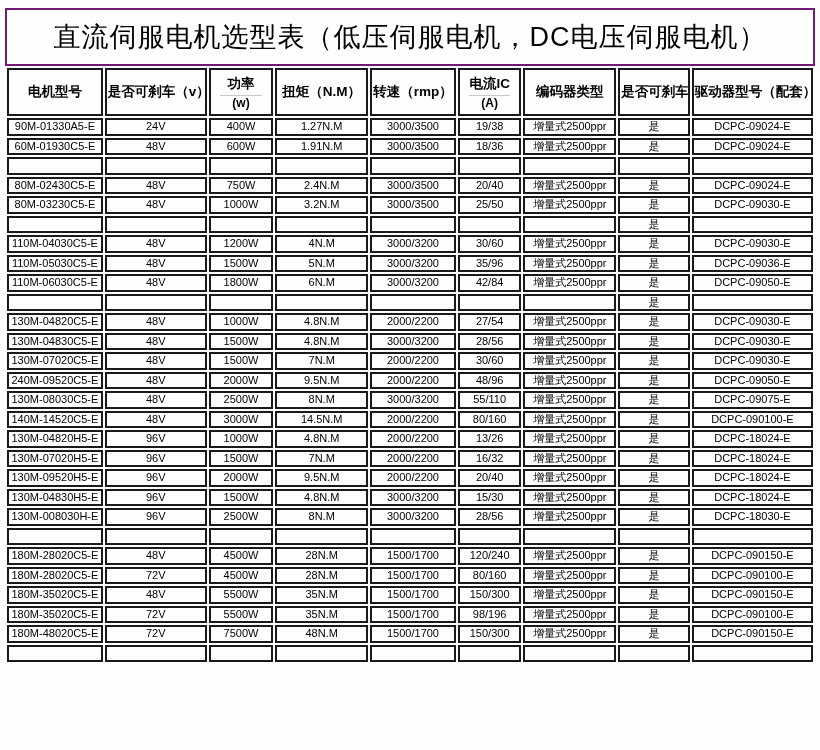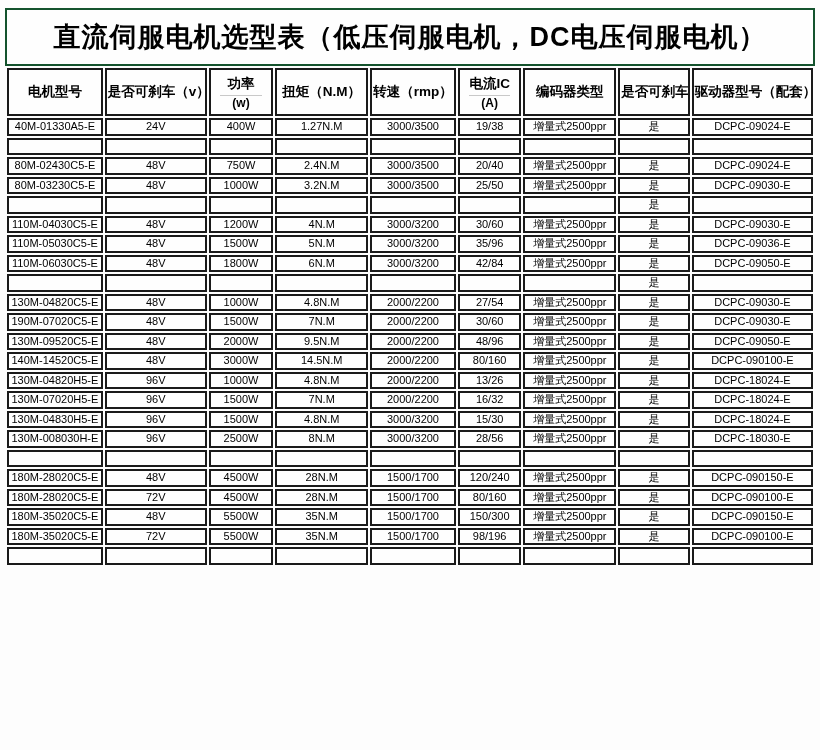--- a/index.html
+++ b/index.html
@@ -13,27 +13,27 @@
     color: #000;
   }
   .page {
     box-sizing: border-box;
     width: 820px;
     height: 750px;
     padding: 8px 5px 0 5px;
   }
   .title-box {
     box-sizing: content-box;
-    border: 2px solid #14532d;
+    border: 2px solid #701a75;
     height: 54px;
     display: flex;
     align-items: center;
     justify-content: center;
     font-size: 27px;
-    font-weight: bold;
+    font-weight: normal;
     letter-spacing: 1px;
     background: #fefefe;
   }
   table.motor-table {
     border-collapse: separate;
     border-spacing: 2px;
     width: 100%;
     table-layout: fixed;
     margin-top: 0px;
   }
@@ -120,31 +120,42 @@
 
         </th>
         <th>
           <div class="th-main">驱动器型号（配套）</div>
 
         </th>
       </tr>
     </thead>
     <tbody>
         <tr>
-          <td>40M-01330A5-E</td>
+          <td>90M-01330A5-E</td>
           <td>24V</td>
           <td>400W</td>
           <td>1.27N.M</td>
           <td>3000/3500</td>
           <td>19/38</td>
           <td>增量式2500ppr</td>
           <td>是</td>
           <td>DCPC-09024-E</td>
         </tr>
         <tr>
+          <td>60M-01930C5-E</td>
+          <td>48V</td>
+          <td>600W</td>
+          <td>1.91N.M</td>
+          <td>3000/3500</td>
+          <td>18/36</td>
+          <td>增量式2500ppr</td>
+          <td>是</td>
+          <td>DCPC-09024-E</td>
+        </tr>
+        <tr>
           <td></td>
           <td></td>
           <td></td>
           <td></td>
           <td></td>
           <td></td>
           <td></td>
           <td></td>
           <td></td>
         </tr>
@@ -230,40 +241,62 @@
           <td>48V</td>
           <td>1000W</td>
           <td>4.8N.M</td>
           <td>2000/2200</td>
           <td>27/54</td>
           <td>增量式2500ppr</td>
           <td>是</td>
           <td>DCPC-09030-E</td>
         </tr>
         <tr>
-          <td>190M-07020C5-E</td>
+          <td>130M-04830C5-E</td>
+          <td>48V</td>
+          <td>1500W</td>
+          <td>4.8N.M</td>
+          <td>3000/3200</td>
+          <td>28/56</td>
+          <td>增量式2500ppr</td>
+          <td>是</td>
+          <td>DCPC-09030-E</td>
+        </tr>
+        <tr>
+          <td>130M-07020C5-E</td>
           <td>48V</td>
           <td>1500W</td>
           <td>7N.M</td>
           <td>2000/2200</td>
           <td>30/60</td>
           <td>增量式2500ppr</td>
           <td>是</td>
           <td>DCPC-09030-E</td>
         </tr>
         <tr>
-          <td>130M-09520C5-E</td>
+          <td>240M-09520C5-E</td>
           <td>48V</td>
           <td>2000W</td>
           <td>9.5N.M</td>
           <td>2000/2200</td>
           <td>48/96</td>
           <td>增量式2500ppr</td>
           <td>是</td>
           <td>DCPC-09050-E</td>
+        </tr>
+        <tr>
+          <td>130M-08030C5-E</td>
+          <td>48V</td>
+          <td>2500W</td>
+          <td>8N.M</td>
+          <td>3000/3200</td>
+          <td>55/110</td>
+          <td>增量式2500ppr</td>
+          <td>是</td>
+          <td>DCPC-09075-E</td>
         </tr>
         <tr>
           <td>140M-14520C5-E</td>
           <td>48V</td>
           <td>3000W</td>
           <td>14.5N.M</td>
           <td>2000/2200</td>
           <td>80/160</td>
           <td>增量式2500ppr</td>
           <td>是</td>
@@ -280,20 +313,31 @@
           <td>是</td>
           <td>DCPC-18024-E</td>
         </tr>
         <tr>
           <td>130M-07020H5-E</td>
           <td>96V</td>
           <td>1500W</td>
           <td>7N.M</td>
           <td>2000/2200</td>
           <td>16/32</td>
+          <td>增量式2500ppr</td>
+          <td>是</td>
+          <td>DCPC-18024-E</td>
+        </tr>
+        <tr>
+          <td>130M-09520H5-E</td>
+          <td>96V</td>
+          <td>2000W</td>
+          <td>9.5N.M</td>
+          <td>2000/2200</td>
+          <td>20/40</td>
           <td>增量式2500ppr</td>
           <td>是</td>
           <td>DCPC-18024-E</td>
         </tr>
         <tr>
           <td>130M-04830H5-E</td>
           <td>96V</td>
           <td>1500W</td>
           <td>4.8N.M</td>
           <td>3000/3200</td>
@@ -362,20 +406,31 @@
           <td>72V</td>
           <td>5500W</td>
           <td>35N.M</td>
           <td>1500/1700</td>
           <td>98/196</td>
           <td>增量式2500ppr</td>
           <td>是</td>
           <td>DCPC-090100-E</td>
         </tr>
         <tr>
+          <td>180M-48020C5-E</td>
+          <td>72V</td>
+          <td>7500W</td>
+          <td>48N.M</td>
+          <td>1500/1700</td>
+          <td>150/300</td>
+          <td>增量式2500ppr</td>
+          <td>是</td>
+          <td>DCPC-090150-E</td>
+        </tr>
+        <tr>
           <td></td>
           <td></td>
           <td></td>
           <td></td>
           <td></td>
           <td></td>
           <td></td>
           <td></td>
           <td></td>
         </tr>

